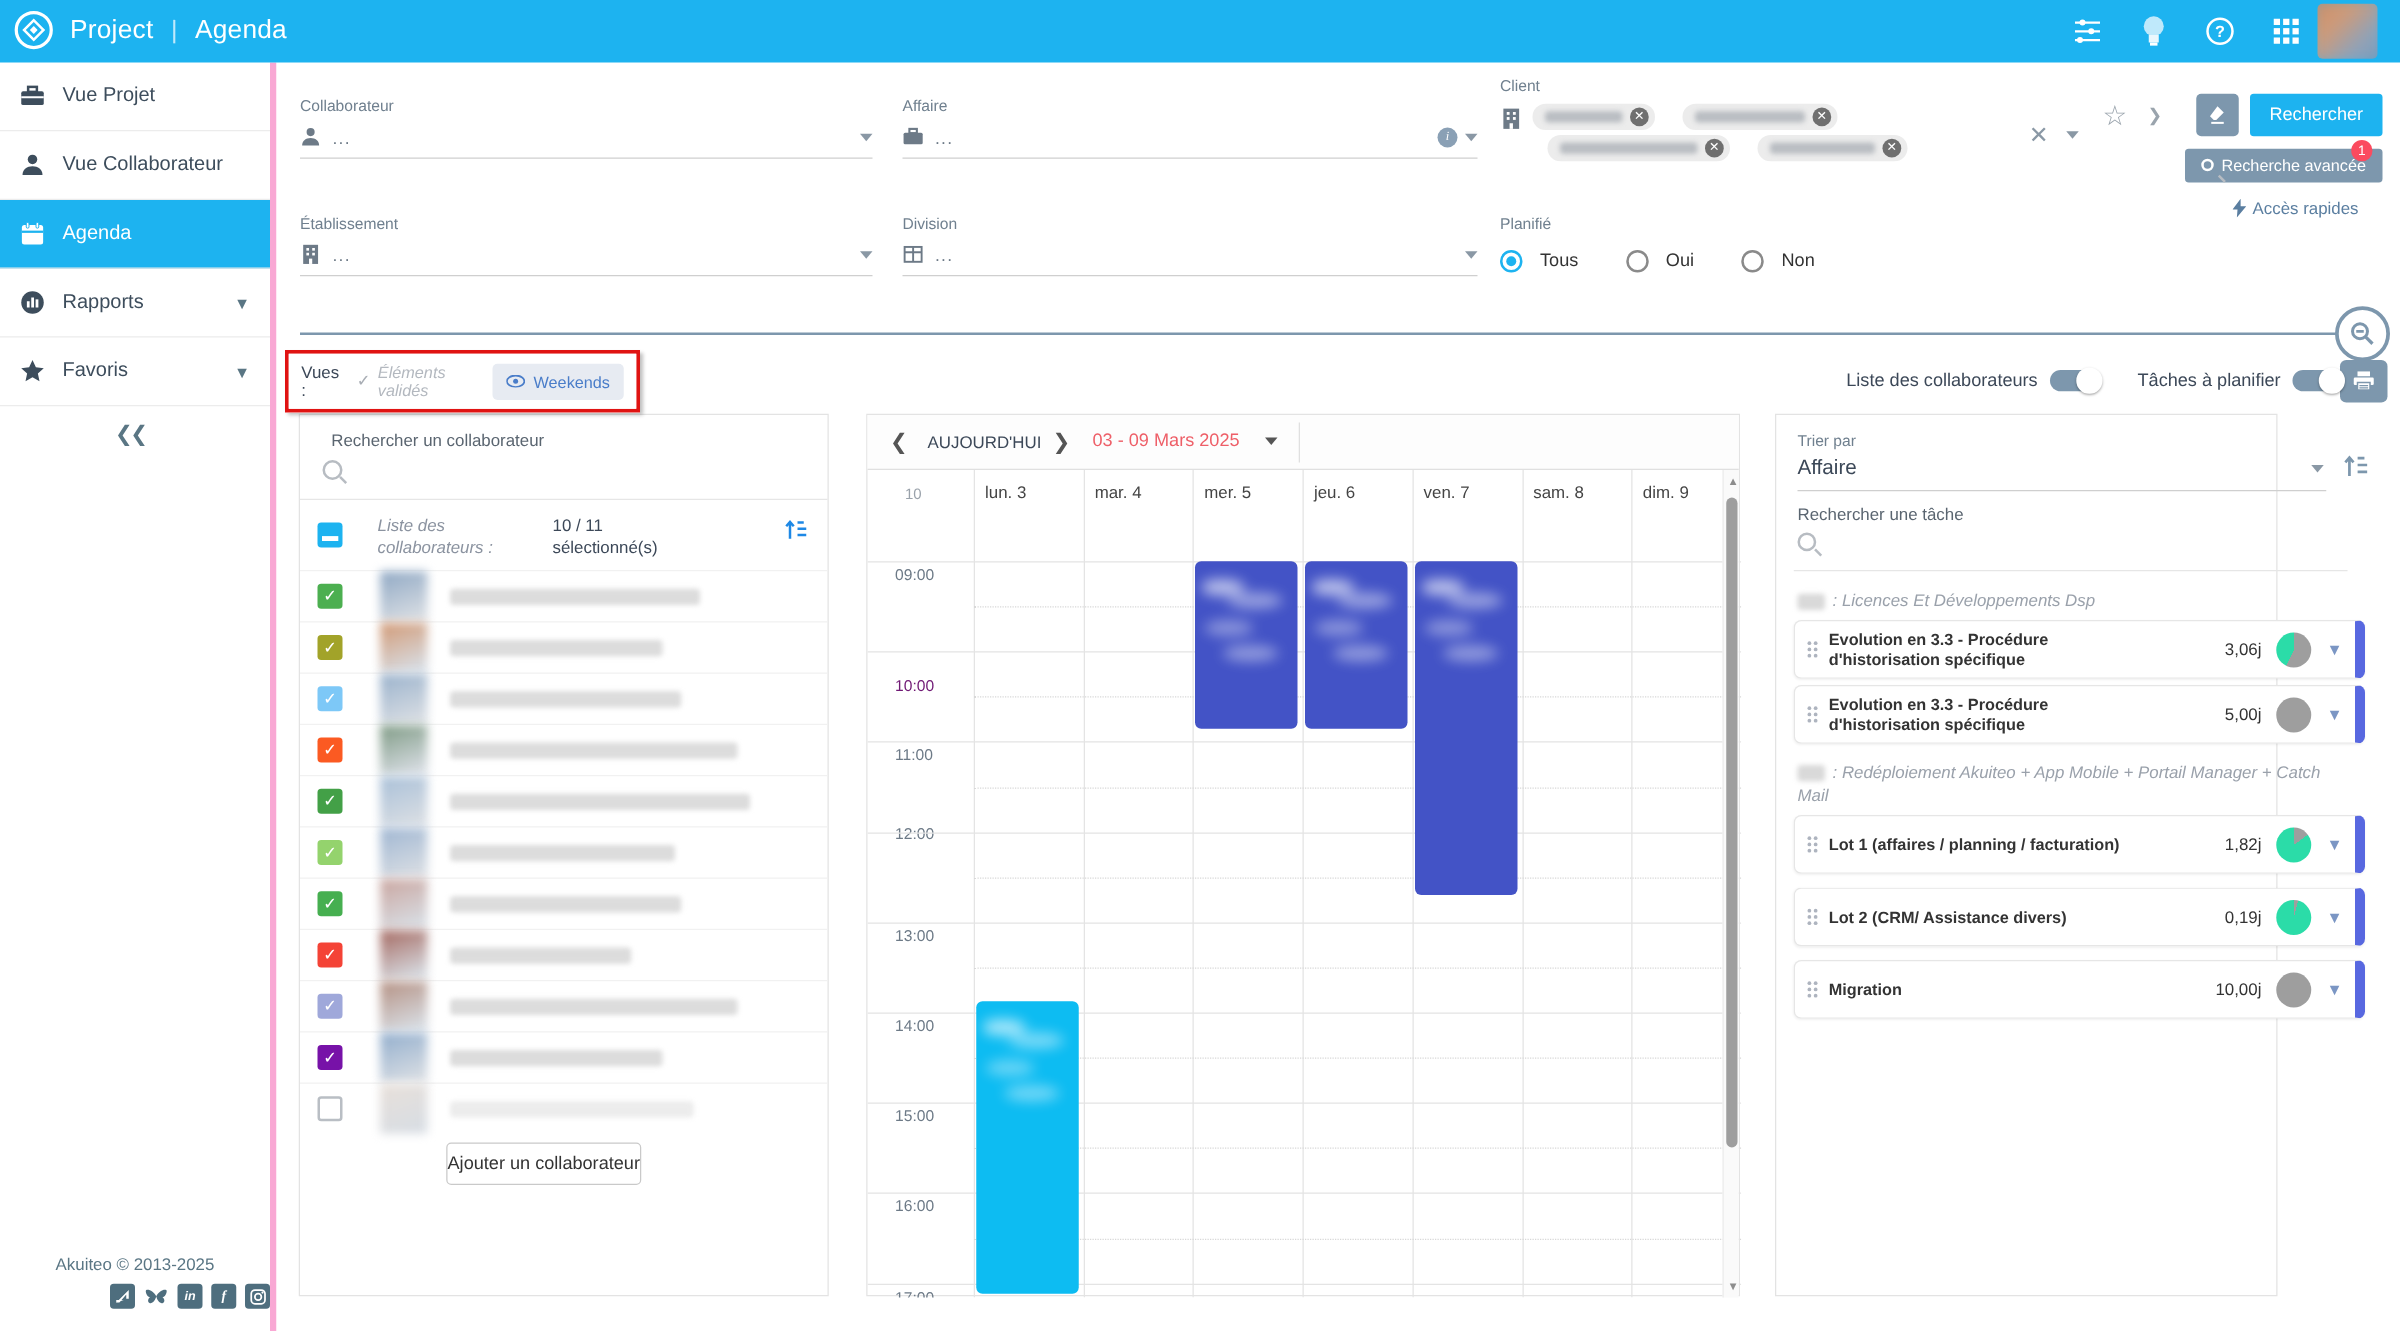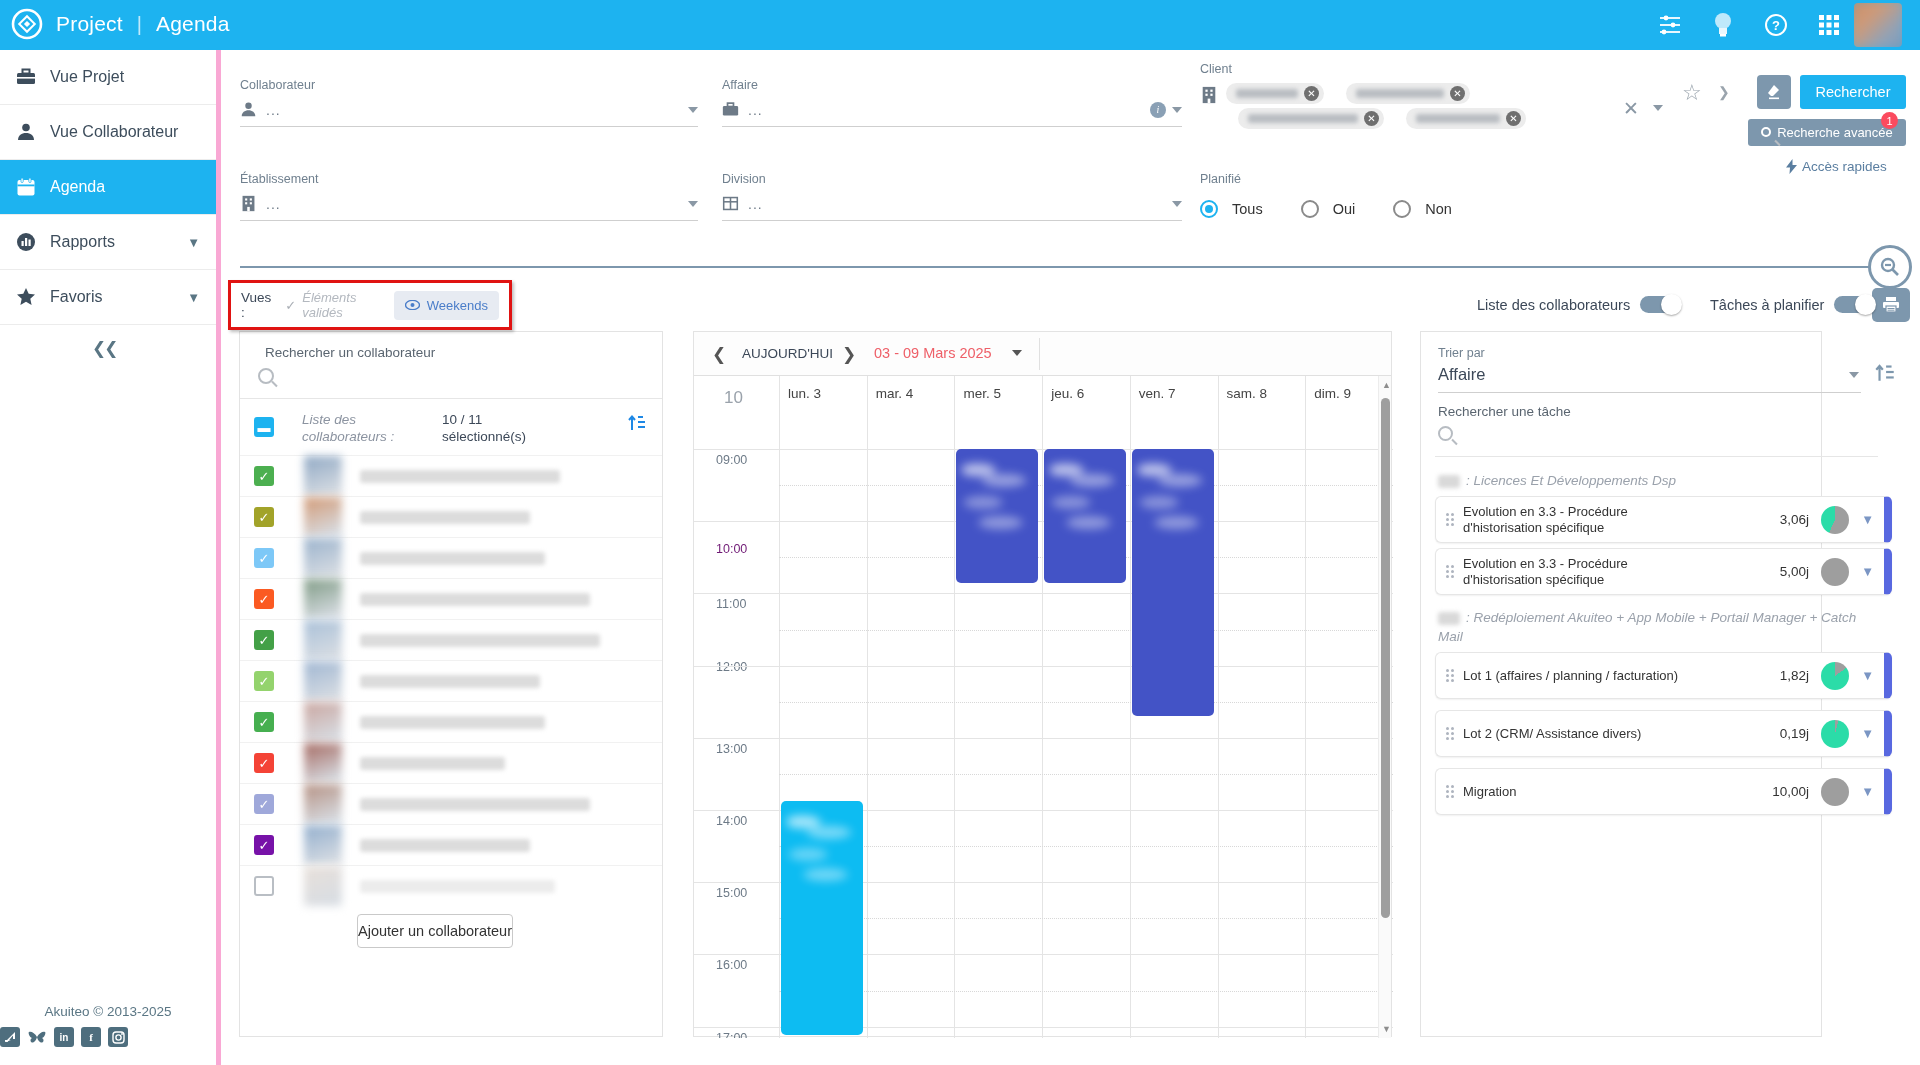--- a/index.html
+++ b/index.html
@@ -17,21 +17,21 @@
     background:linear-gradient(135deg,#c08a6a 0%,#d29a76 35%,#8ba3bd 70%,#7a93b0 100%); filter:blur(5px); transform:scale(1.3); }
   
   .sidebar { position:absolute; left:0; top:50px; width:221px; height:1015px; background:#fff; border-right:5px solid #f9a8d4; z-index:20; }
   .side-item { position:relative; height:55px; display:flex; align-items:center; gap:14px; padding:0 16px;
     color:#3d4d5c; font-size:16px; border-bottom:1px solid #ececec; cursor:pointer; }
   .side-item.active { background:#1db3f0; color:#fff; }
   .side-item .chev { margin-left:auto; color:#5a7684; font-size:13px; }
   .collapse { position:absolute; left:92px; top:288px; color:#5a7684; font-size:17px; letter-spacing:-2px; cursor:pointer; }
   .side-footer { position:absolute; bottom:18px; left:0; width:100%; text-align:center; color:#5a7684; }
   .side-footer .copy { font-size:13.5px; }
-  .social-row { margin-top:8px; display:flex; justify-content:flex-start; gap:7px; }
+  .social-row { margin-top:8px; display:flex; justify-content:flex-end; gap:7px;font-style:italic; }
   .social { width:20px; height:20px; background:#4e6e7e; border-radius:3px; color:#fff; display:flex; align-items:center; justify-content:center; font-size:11px; font-weight:bold; }
   .social.outline { background:transparent; border:2px solid #4e6e7e; color:#4e6e7e; }
   
   .flabel { font-size:12.5px; color:#70808f; }
   .field-line { border-bottom:1px solid #cfcfcf; }
   .dots { color:#6d7a87; font-size:14px; letter-spacing:1px; }
   .tri-down { width:0; height:0; border-left:5px solid transparent; border-right:5px solid transparent; border-top:6px solid #8a98a5; }
   .chip { background:#ececec; border-radius:11px; height:21px; display:flex; align-items:center; gap:6px; padding:0 5px 0 10px; }
   .chip .blurbar { height:9px; background:#b9bdc2; border-radius:3px; filter:blur(2px); }
   .chip .x { width:15px; height:15px; border-radius:50%; background:#6f6f6f; color:#fff; font-size:10px; display:flex; align-items:center; justify-content:center; }
@@ -70,21 +70,21 @@
       radial-gradient(ellipse 30px 10px at 30% 55%, rgba(255,255,255,.5) 0 60%, transparent 70%),
       radial-gradient(ellipse 34px 10px at 55% 78%, rgba(255,255,255,.55) 0 60%, transparent 70%); }
   .scroll { position:absolute; width:13px; background:#fafafa; border-left:1px solid #ececec; }
   .scroll .thumb { position:absolute; left:2px; width:9px; background:#9e9e9e; border-radius:5px; }
   .scroll .arr { position:absolute; left:3px; color:#8d8d8d; font-size:9px; }
   
   .task-card { position:absolute; left:14px; width:457px; height:47px; background:#fff; border:1px solid #e6e6e6;
     border-right:8px solid #5868e0; border-radius:6px; box-shadow:0 1px 2px rgba(0,0,0,.06); display:flex; align-items:center; }
   .drag { display:inline-grid; grid-template-columns:3px 3px; gap:2px; margin:0 9px 0 10px; }
   .drag i { width:3px; height:3px; background:#aeb4bf; border-radius:50%; }
-  .task-title { font-size:13px; color:#333; line-height:15.5px; width:238px; }
+  .task-title { font-size:13px; color:#333; line-height:15.5px; width:238px;font-weight:bold; }
   .task-days { font-size:13.5px; color:#333; margin-left:auto; }
   .pie { width:28px; height:28px; border-radius:50%; margin:0 12px; }
   .task-chev { color:#7b96c4; font-size:13px; margin-right:10px; }
   .group-label { font-style:italic; color:#9aa1ab; font-size:13.5px; }
   .gchip { display:inline-block; width:22px; height:13px; background:#d9d9d9; border-radius:3px; filter:blur(2px); vertical-align:middle; margin-right:6px; }
   svg { display:block; }
 </style>
 </head>
 <body>
 
@@ -480,21 +480,21 @@
 <div class="panel" style="left:693px;top:331px;width:699px;height:706px">
   <div class="cal-head">
     <span class="abs cal-chev" style="left:18px;top:12px">❮</span>
     <span class="abs" style="left:48px;top:14px;font-size:13.5px;color:#3c4858;cursor:pointer">AUJOURD'HUI</span>
     <span class="abs cal-chev" style="left:148px;top:12px">❯</span>
     <span class="abs" style="left:180px;top:13px;font-size:14.5px;color:#ee5f68;cursor:pointer">03 - 09 Mars 2025</span>
     <span class="abs" style="left:318px;top:18px;width:0;height:0;border-left:5px solid transparent;border-right:5px solid transparent;border-top:6px solid #555"></span>
     <span class="abs" style="left:345px;top:6px;width:1px;height:32px;background:#e0e0e0"></span>
   </div>
   <div id="cal-grid" class="abs" style="left:0;top:44px;width:699px;height:662px;overflow:hidden">
-      <span style="position: absolute; left: 30px; top: 12px; color: rgb(154, 162, 171); font-size: 17px;">10</span>
+      <span style="position: absolute; left: 30px; top: 12px; color: rgb(154, 162, 171); font-size: 12px;">10</span>
       <span class="day-label" style="position: absolute; left: 94px; top: 10px;">lun. 3</span>
       <div class="vline" style="left: 85px; top: 0px; height: 662px;"></div>
       <span class="day-label" style="position: absolute; left: 181.714px; top: 10px;">mar. 4</span>
       <div class="vline" style="left: 172.714px; top: 0px; height: 662px;"></div>
       <span class="day-label" style="position: absolute; left: 269.429px; top: 10px;">mer. 5</span>
       <div class="vline" style="left: 260.429px; top: 0px; height: 662px;"></div>
       <span class="day-label" style="position: absolute; left: 357.143px; top: 10px;">jeu. 6</span>
       <div class="vline" style="left: 348.143px; top: 0px; height: 662px;"></div>
       <span class="day-label" style="position: absolute; left: 444.857px; top: 10px;">ven. 7</span>
       <div class="vline" style="left: 435.857px; top: 0px; height: 662px;"></div>

